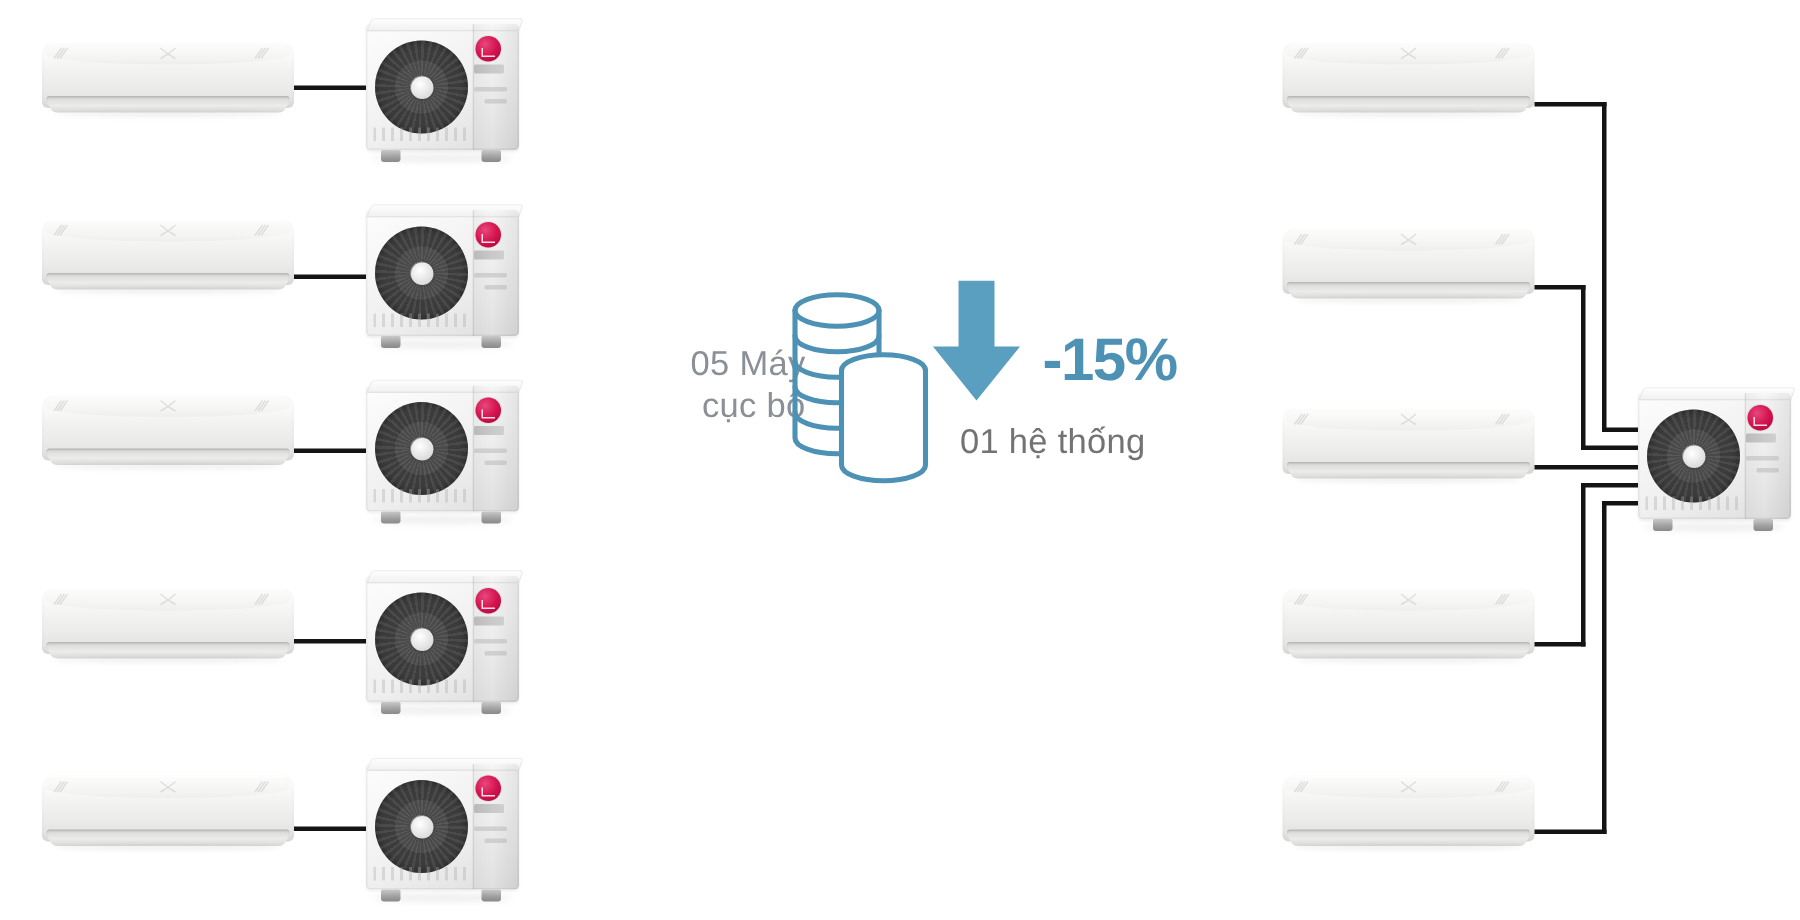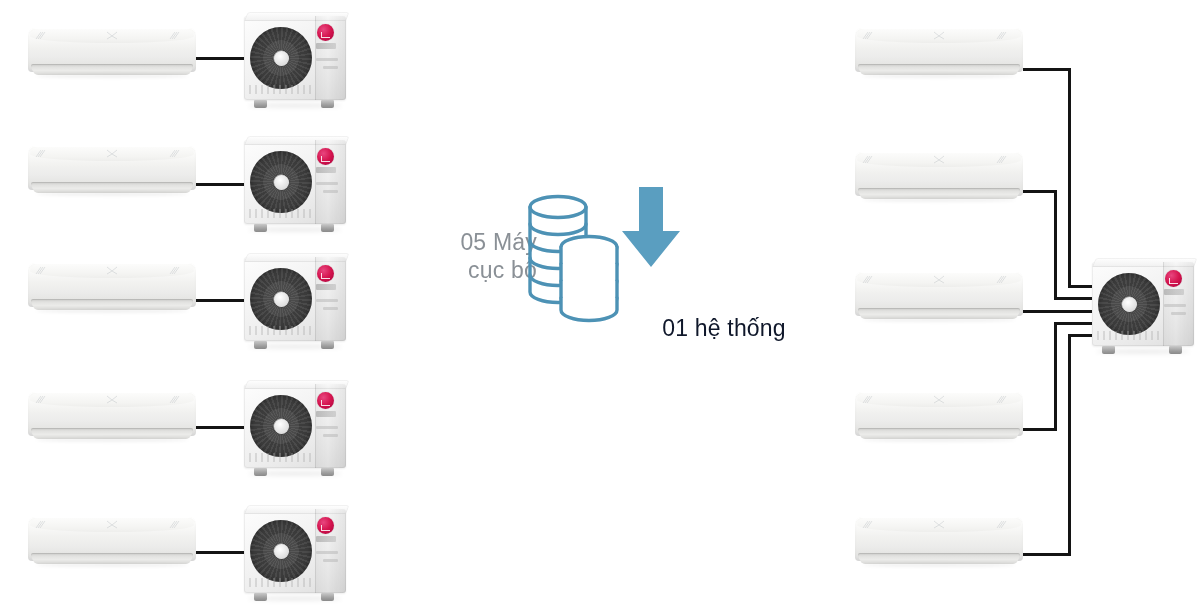--- a/index.html
+++ b/index.html
@@ -271,26 +271,25 @@
     font-size: 40px;
     font-weight: bold;
     letter-spacing: -1px;
     white-space: nowrap;
   }
   .label-right {
     position: absolute;
     left: 200px;
     top: 100px;
     width: 168px;
-    text-align: center;
-    color: #0f172a;
+    text-align: left;
+    color: #737373;
     font-size: 23px;
     line-height: 1.22;
     letter-spacing: .2px;
-    margin-top: 34px;
   }
   .nowrap { white-space: nowrap; display: block; }
 </style>
 </head>
 <body>
 
 <div id="stage">
 
   <div>
 
@@ -566,20 +565,21 @@
         </g>
       </svg>
     </div>
 
     <div class="arrow-svg">
       <svg width="62" height="82" viewBox="0 0 62 82">
         <path d="M19 0 H43 V44 H60 L31 80 L2 44 H19 Z" fill="#5a9ec0"></path>
       </svg>
     </div>
 
+    <div class="pct">-15%</div>
 
     <div class="label-right">
       <span class="nowrap">01 hệ thống</span>
     </div>
   </div>
 
   <div>
 
     <div class="indoor" style="left:855px; top:28px;">
       <div class="body"></div>

